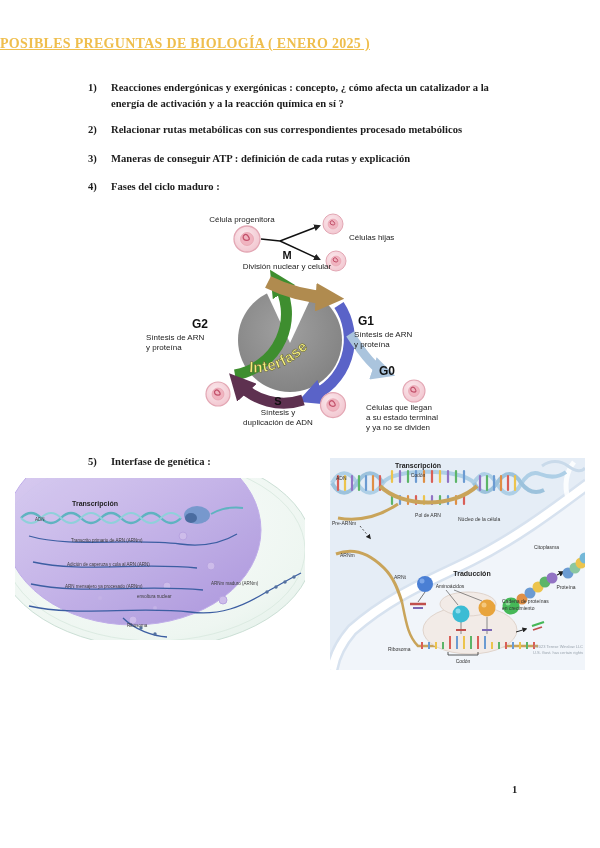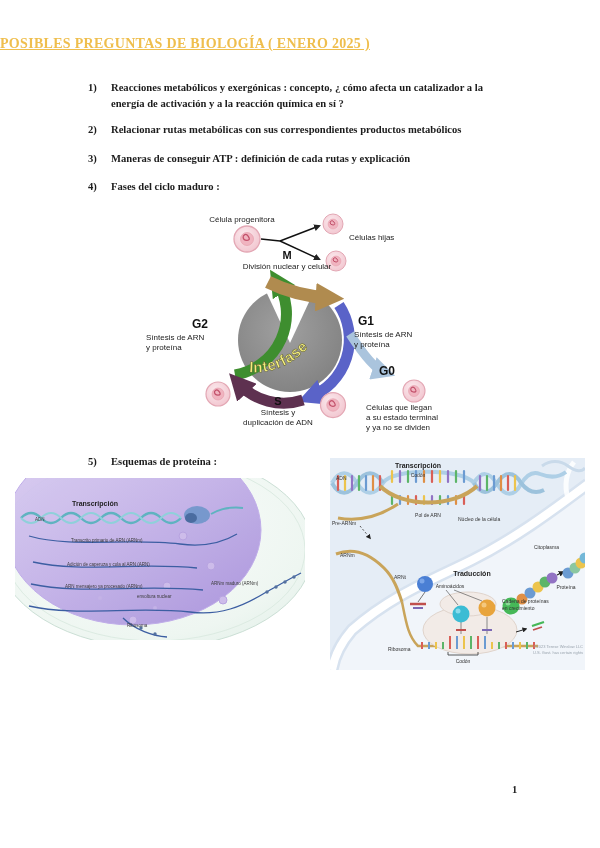--- a/index.html
+++ b/index.html
@@ -18,37 +18,37 @@
 </style>
 </head>
 <body>
 
 <div class="page">
 
   <div class="title">POSIBLES PREGUNTAS DE BIOLOGÍA ( ENERO 2025 )</div>
 
   <div class="q-row" style="top:80px;">
     <span class="q-num">1)</span>
-    <span class="q-text">Reacciones metabólicos y exergónicas : concepto, ¿ cómo afecta un catalizador a la energía de activación y a la reacción química en sí ?</span>
+    <span class="q-text">Reacciones endergónicas y exergónicas : concepto, ¿ cómo afecta un catalizador a la energía de activación y a la reacción química en sí ?</span>
   </div>
   <div class="q-row" style="top:122px;">
     <span class="q-num">2)</span>
-    <span class="q-text">Relacionar rutas metabólicas con sus correspondientes productos metabólicos</span>
+    <span class="q-text">Relacionar rutas metabólicas con sus correspondientes procesado metabólicos</span>
   </div>
   <div class="q-row" style="top:151px;">
     <span class="q-num">3)</span>
     <span class="q-text">Maneras de conseguir ATP : definición de cada rutas y explicación</span>
   </div>
   <div class="q-row" style="top:179px;">
     <span class="q-num">4)</span>
     <span class="q-text">Fases del ciclo maduro :</span>
   </div>
   <div class="q-row" style="top:454px;">
     <span class="q-num">5)</span>
-    <span class="q-text">Esquemas de proteína :</span>
+    <span class="q-text">Interfase de genética :</span>
   </div>
 
   <svg width="0" height="0" style="position:absolute">
     <defs>
       <marker id="arrGreen" viewBox="0 0 10 10" refX="5" refY="5" markerWidth="2.4" markerHeight="2.4" orient="auto">
           <path d="M0,0 L10,5 L0,10 z" fill="#3e8e2f"></path>
         </marker>
       <marker id="arrBrown" viewBox="0 0 10 10" refX="5" refY="5" markerWidth="2.2" markerHeight="2.2" orient="auto">
           <path d="M0,0 L10,5 L0,10 z" fill="#b08b4f"></path>
         </marker>

